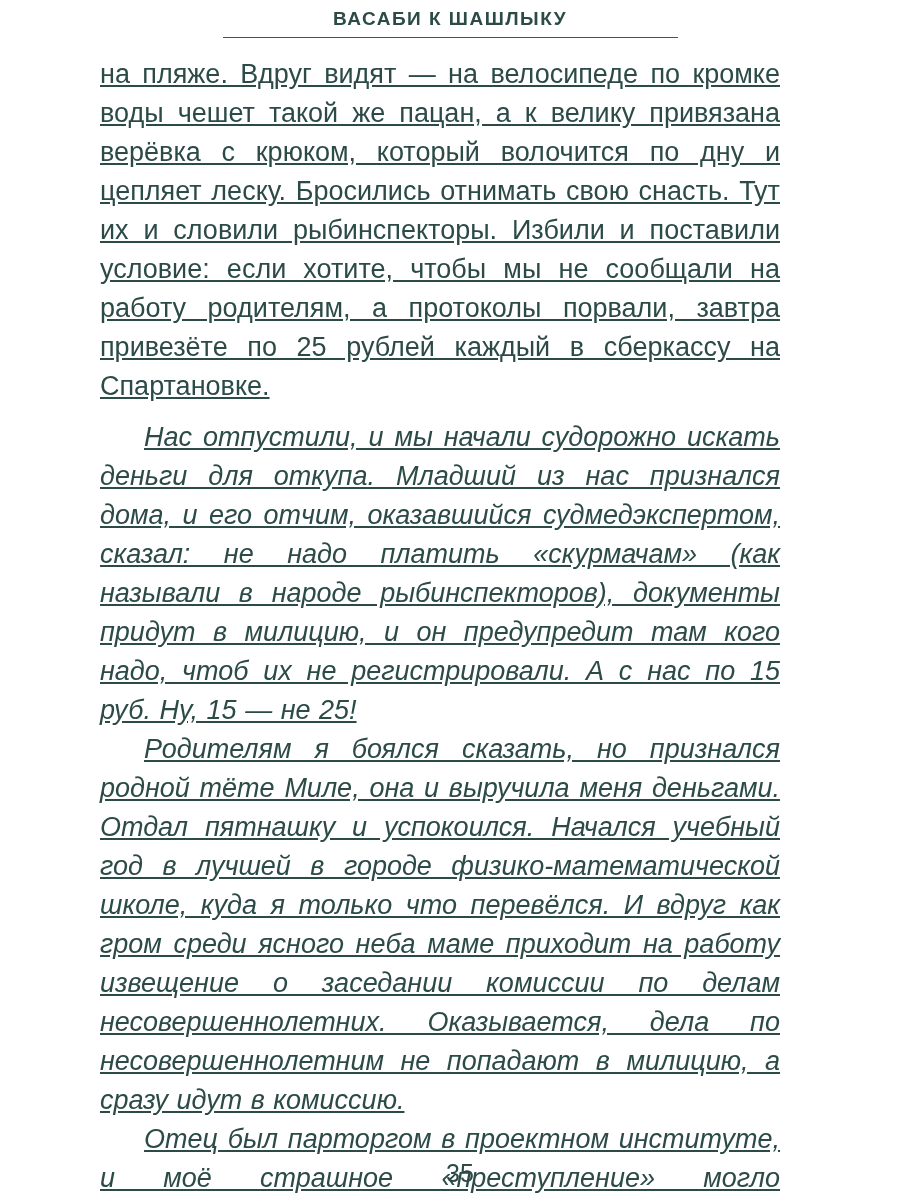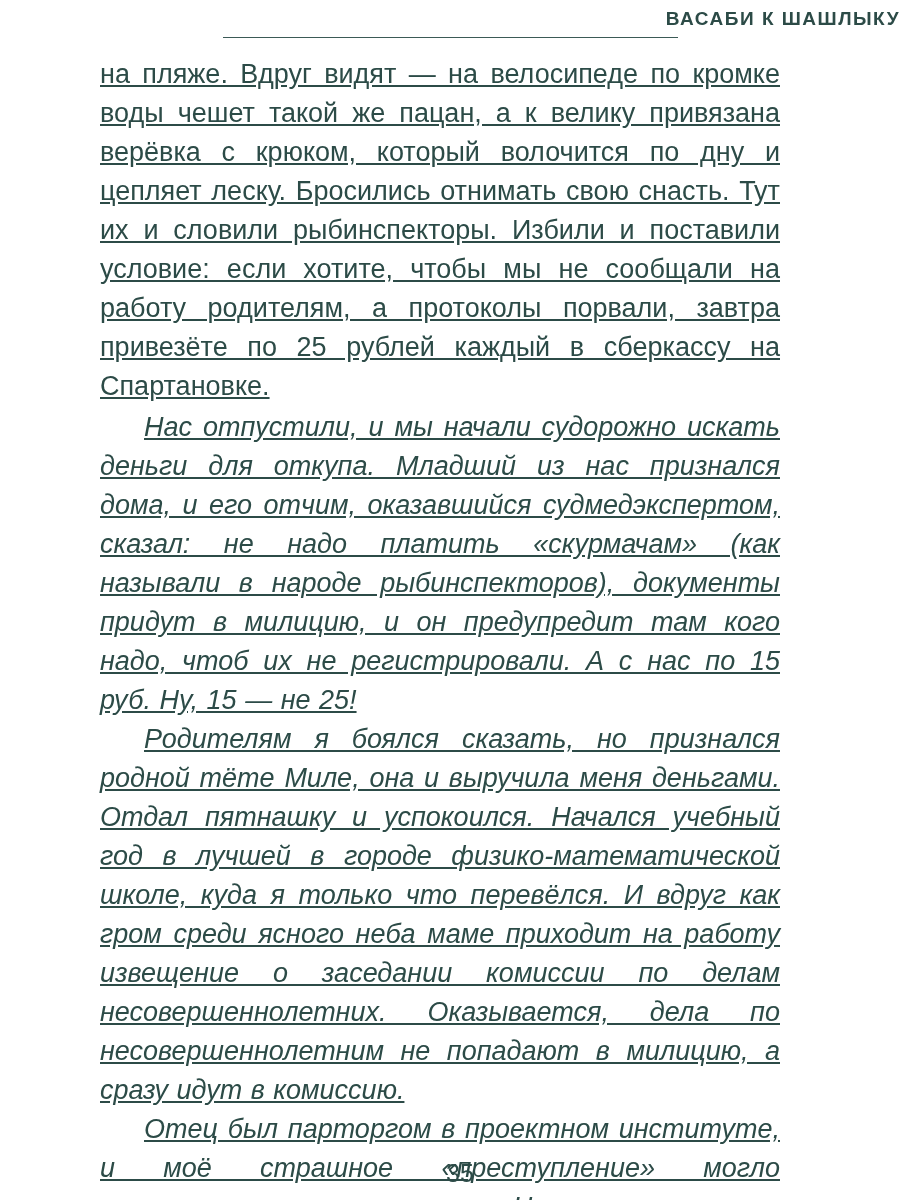--- a/index.html
+++ b/index.html
@@ -17,21 +17,21 @@
   .page {
     position: relative;
     width: 900px;
     height: 1200px;
     background: #ffffff;
     overflow: hidden;
     box-sizing: border-box;
   }
   .page-header {
     padding-top: 8px;
-    text-align: right;
+    text-align: center;
   }
   .header-title {
     margin: 0;
     font-size: 19px;
     font-weight: 700;
     letter-spacing: 1.5px;
     color: #2c4b47;
   }
   .header-rule {
     width: 455px;
@@ -52,21 +52,21 @@
     word-spacing: 1px;
     text-decoration: underline;
   }
   .par.no-indent {
     text-indent: 0;
   }
   .par.italic {
     font-style: italic;
   }
   .par.gap-top {
-    margin-top: 2px;
+    margin-top: 12px;
   }
   .page-footer {
     position: absolute;
     bottom: 12px;
     left: 10px;
     width: 100%;
     text-align: center;
   }
   .page-number {
     font-size: 25px;

